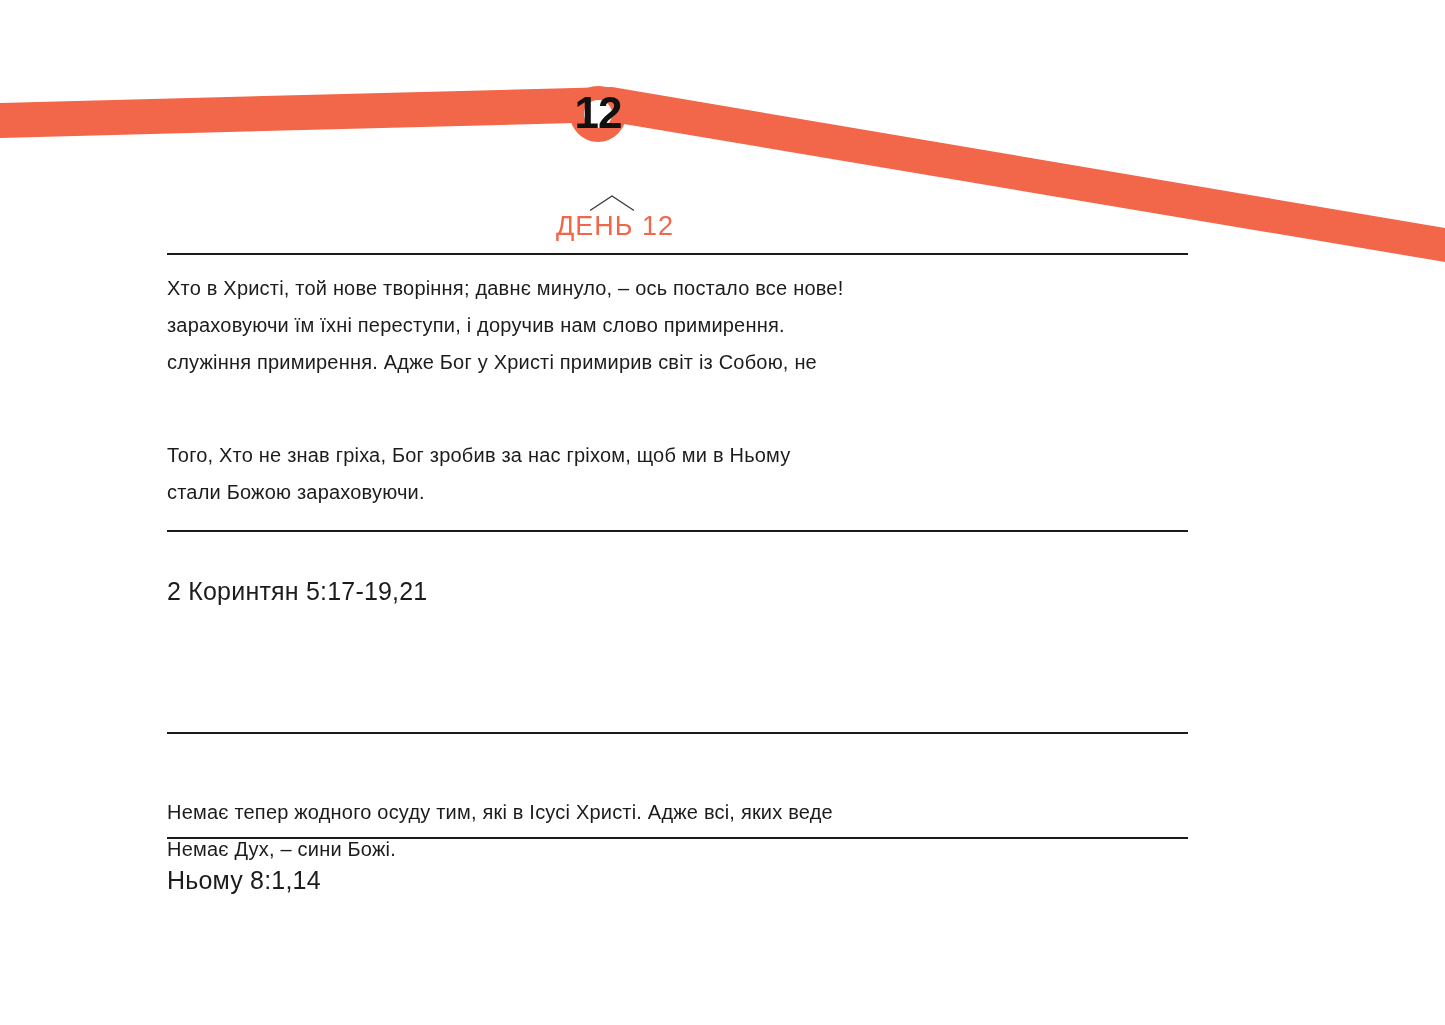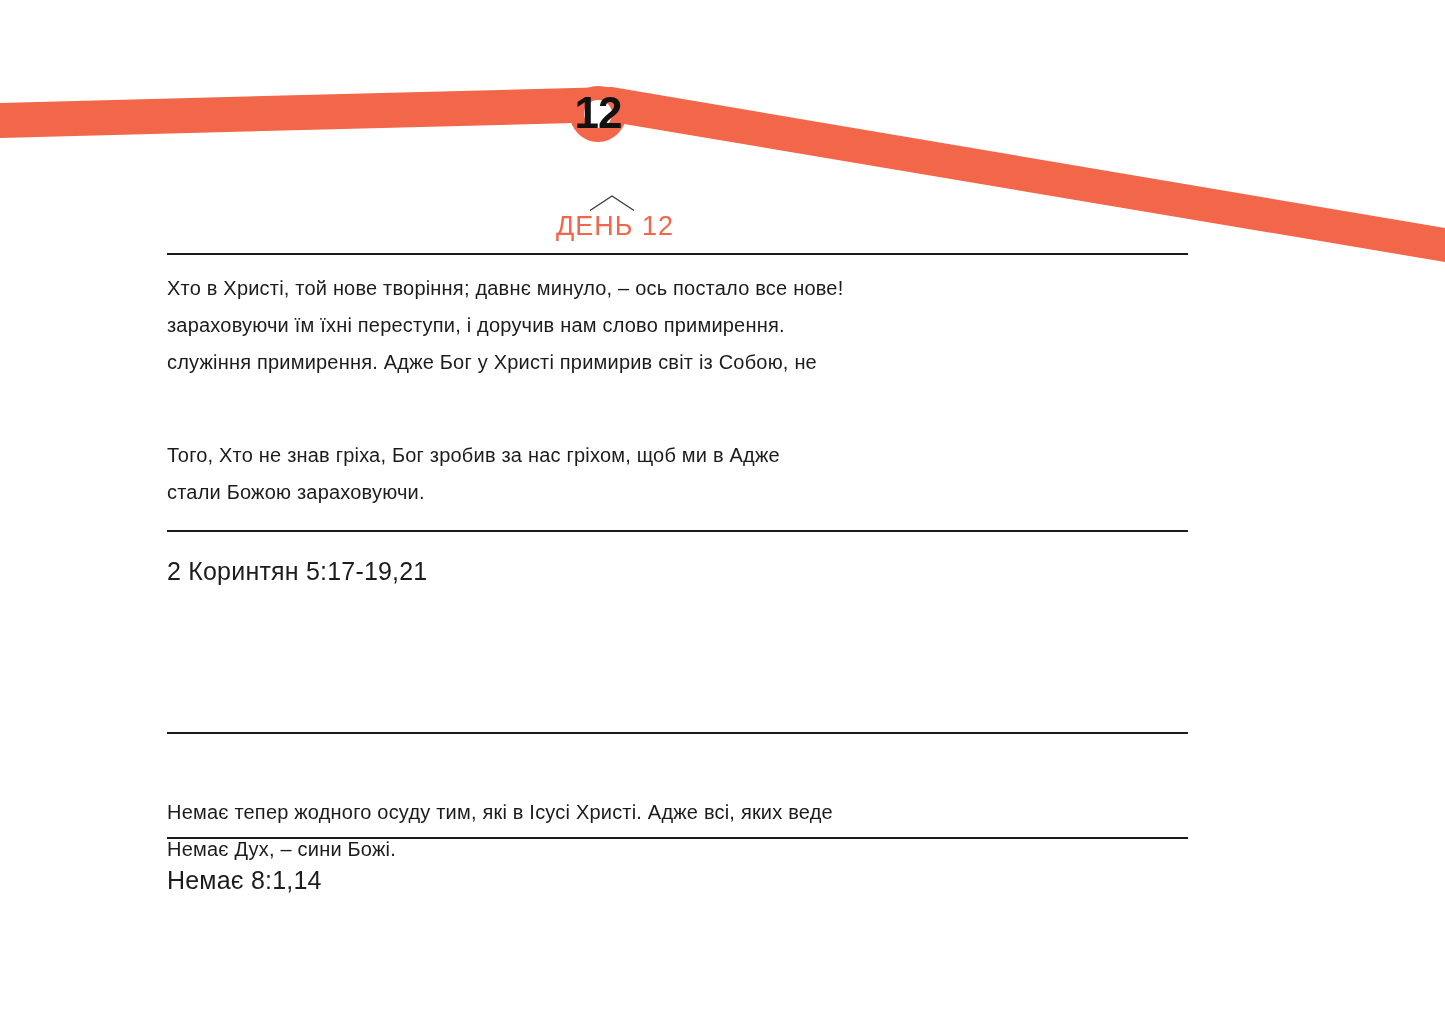--- a/index.html
+++ b/index.html
@@ -84,21 +84,21 @@
 
   
   .reference {
     position: absolute;
     left: 167px;
     font-size: 25px;
     line-height: 30px;
     letter-spacing: 0.2px;
     color: #1c1c1c;
   }
-  .ref-1 { top: 556px; }
+  .ref-1 { top: 576px; }
   .ref-2 { top: 865px; }
 </style>
 </head>
 <body>
 
 <div class="page">
 
   <svg class="header-svg" viewBox="0 0 1445 300" xmlns="http://www.w3.org/2000/svg" aria-hidden="true">
     <polygon points="0,103 612,87 1445,228 1445,262 612,122 0,138" fill="#F2664A"></polygon>
     <polyline points="590,210.5 612,196 634,210.5" fill="none" stroke-width="1.4" stroke="#3C3C3C"></polyline>
@@ -115,26 +115,26 @@
   <div class="rule rule-3"></div>
   <div class="rule rule-4"></div>
 
   <div class="verse para-1">
     <div class="verse-line">Хто в Христі, той нове творіння; давнє минуло, – ось постало все нове!</div>
     <div class="verse-line">зараховуючи їм їхні переступи, і доручив нам слово примирення.</div>
     <div class="verse-line">служіння примирення. Адже Бог у Христі примирив світ із Собою, не</div>
   </div>
 
   <div class="verse para-2">
-    <div class="verse-line">Того, Хто не знав гріха, Бог зробив за нас гріхом, щоб ми в Адже</div>
+    <div class="verse-line">Того, Хто не знав гріха, Бог зробив за нас гріхом, щоб ми в Ньому</div>
     <div class="verse-line">стали Божою зараховуючи.</div>
   </div>
 
   <div class="reference ref-1">2 Коринтян 5:17-19,21</div>
 
   <div class="verse para-3">
     <div class="verse-line">Немає тепер жодного осуду тим, які в Ісусі Христі. Адже всі, яких веде</div>
     <div class="verse-line">Немає Дух, – сини Божі.</div>
   </div>
 
-  <div class="reference ref-2">Немає 8:1,14</div>
+  <div class="reference ref-2">Ньому 8:1,14</div>
 
 </div>
 
 </body></html>

